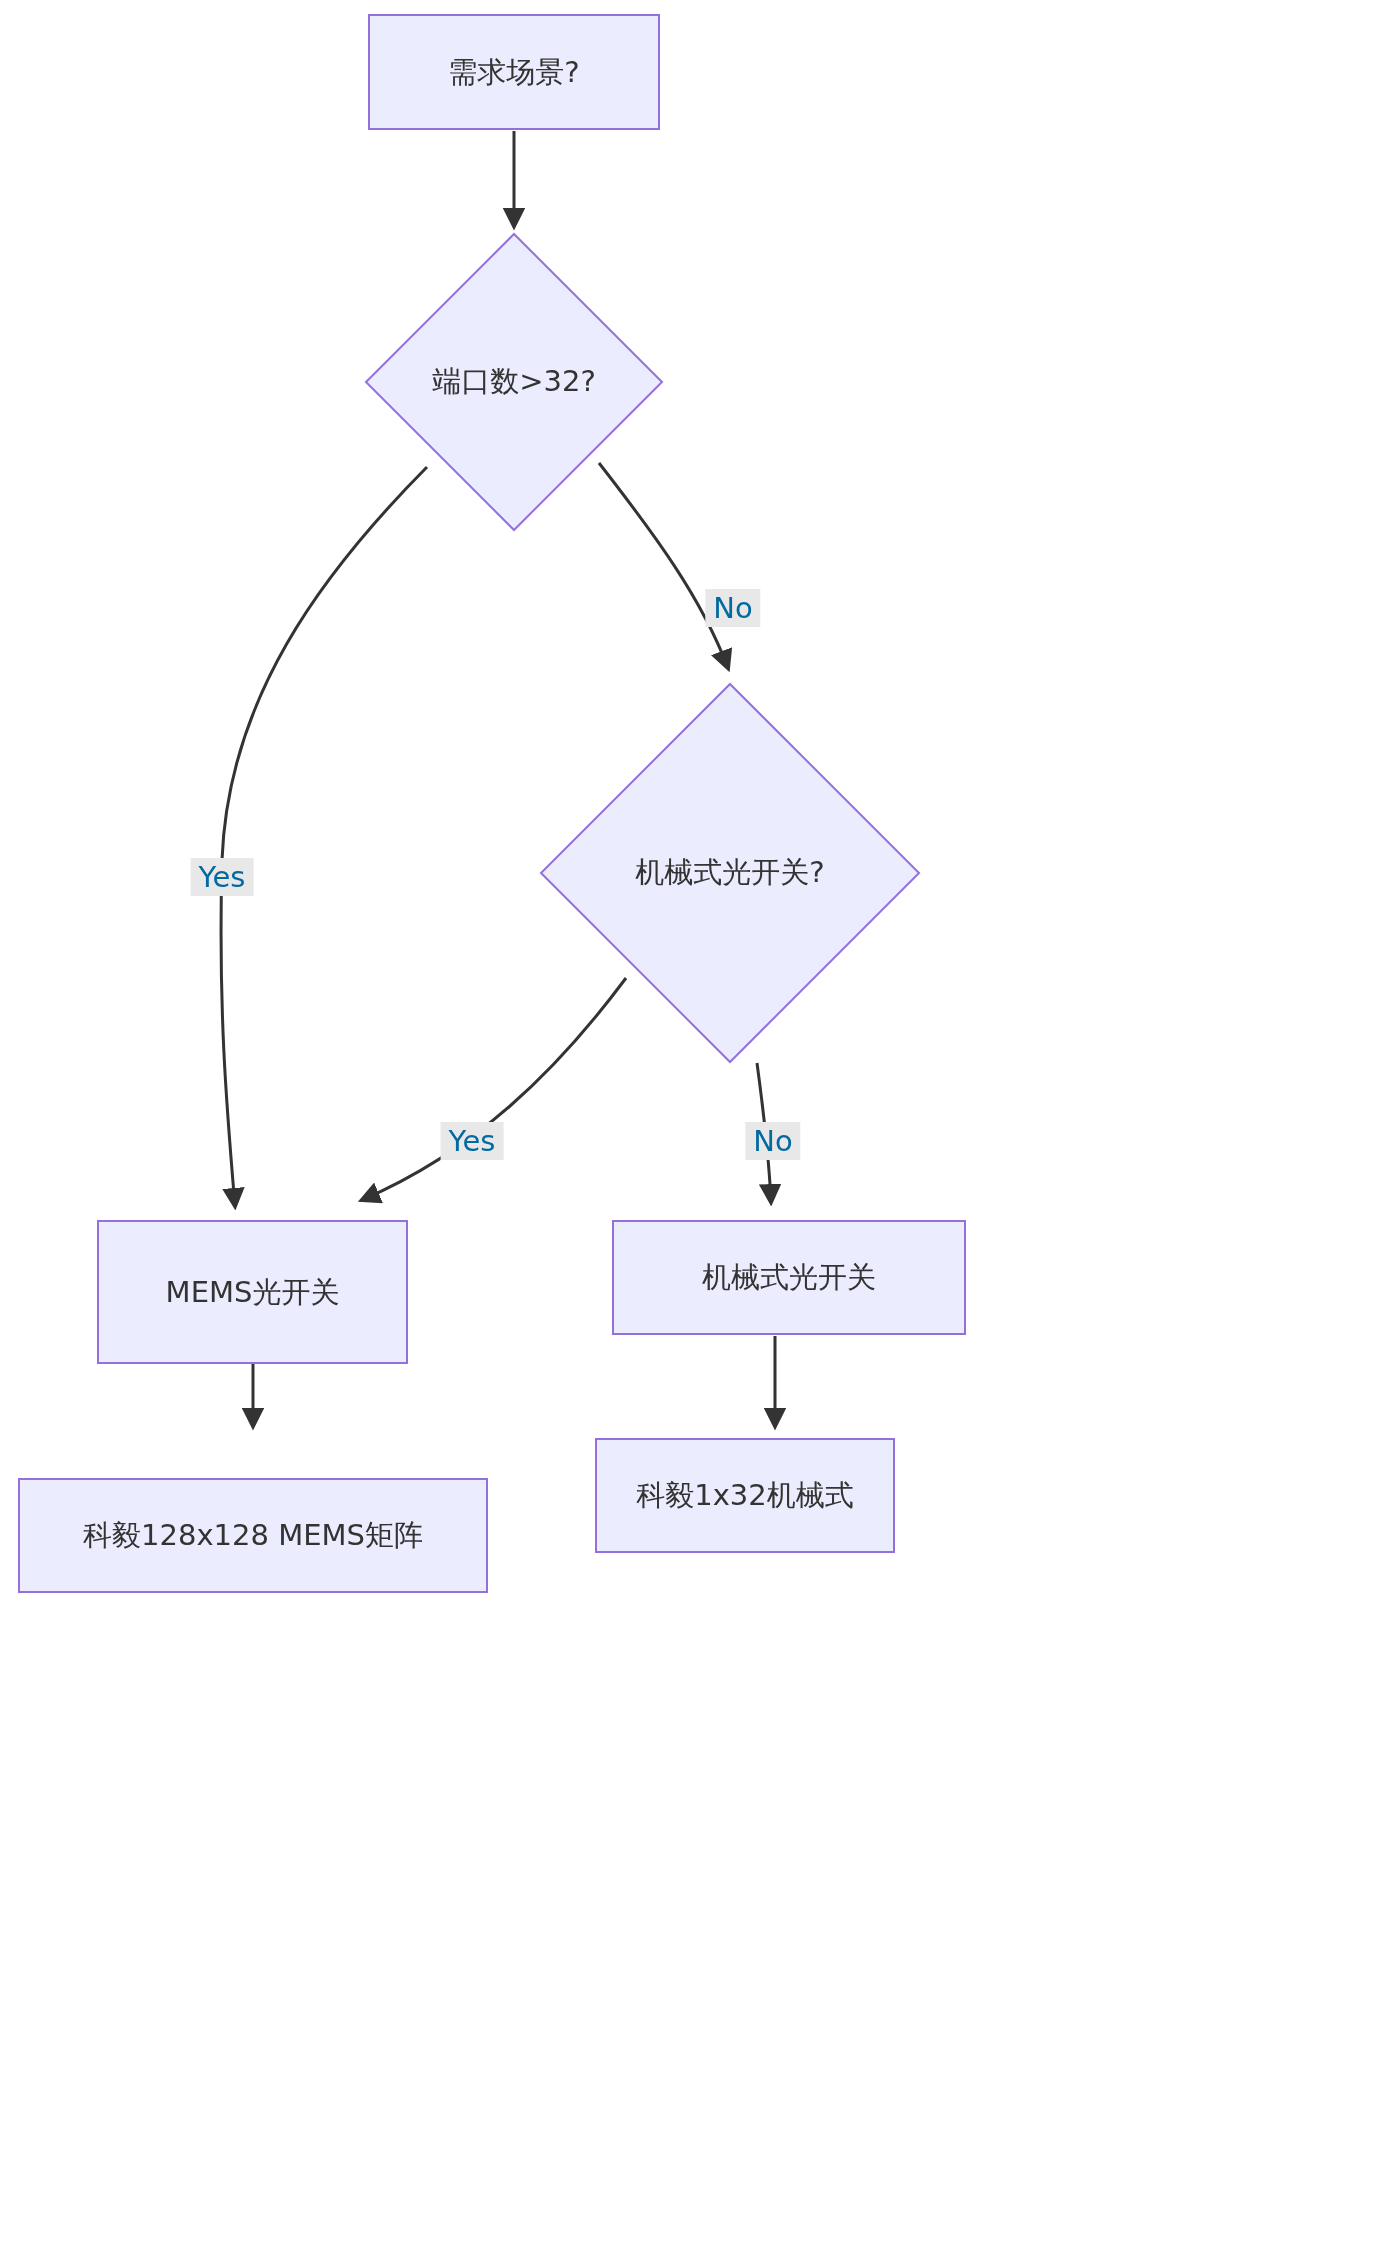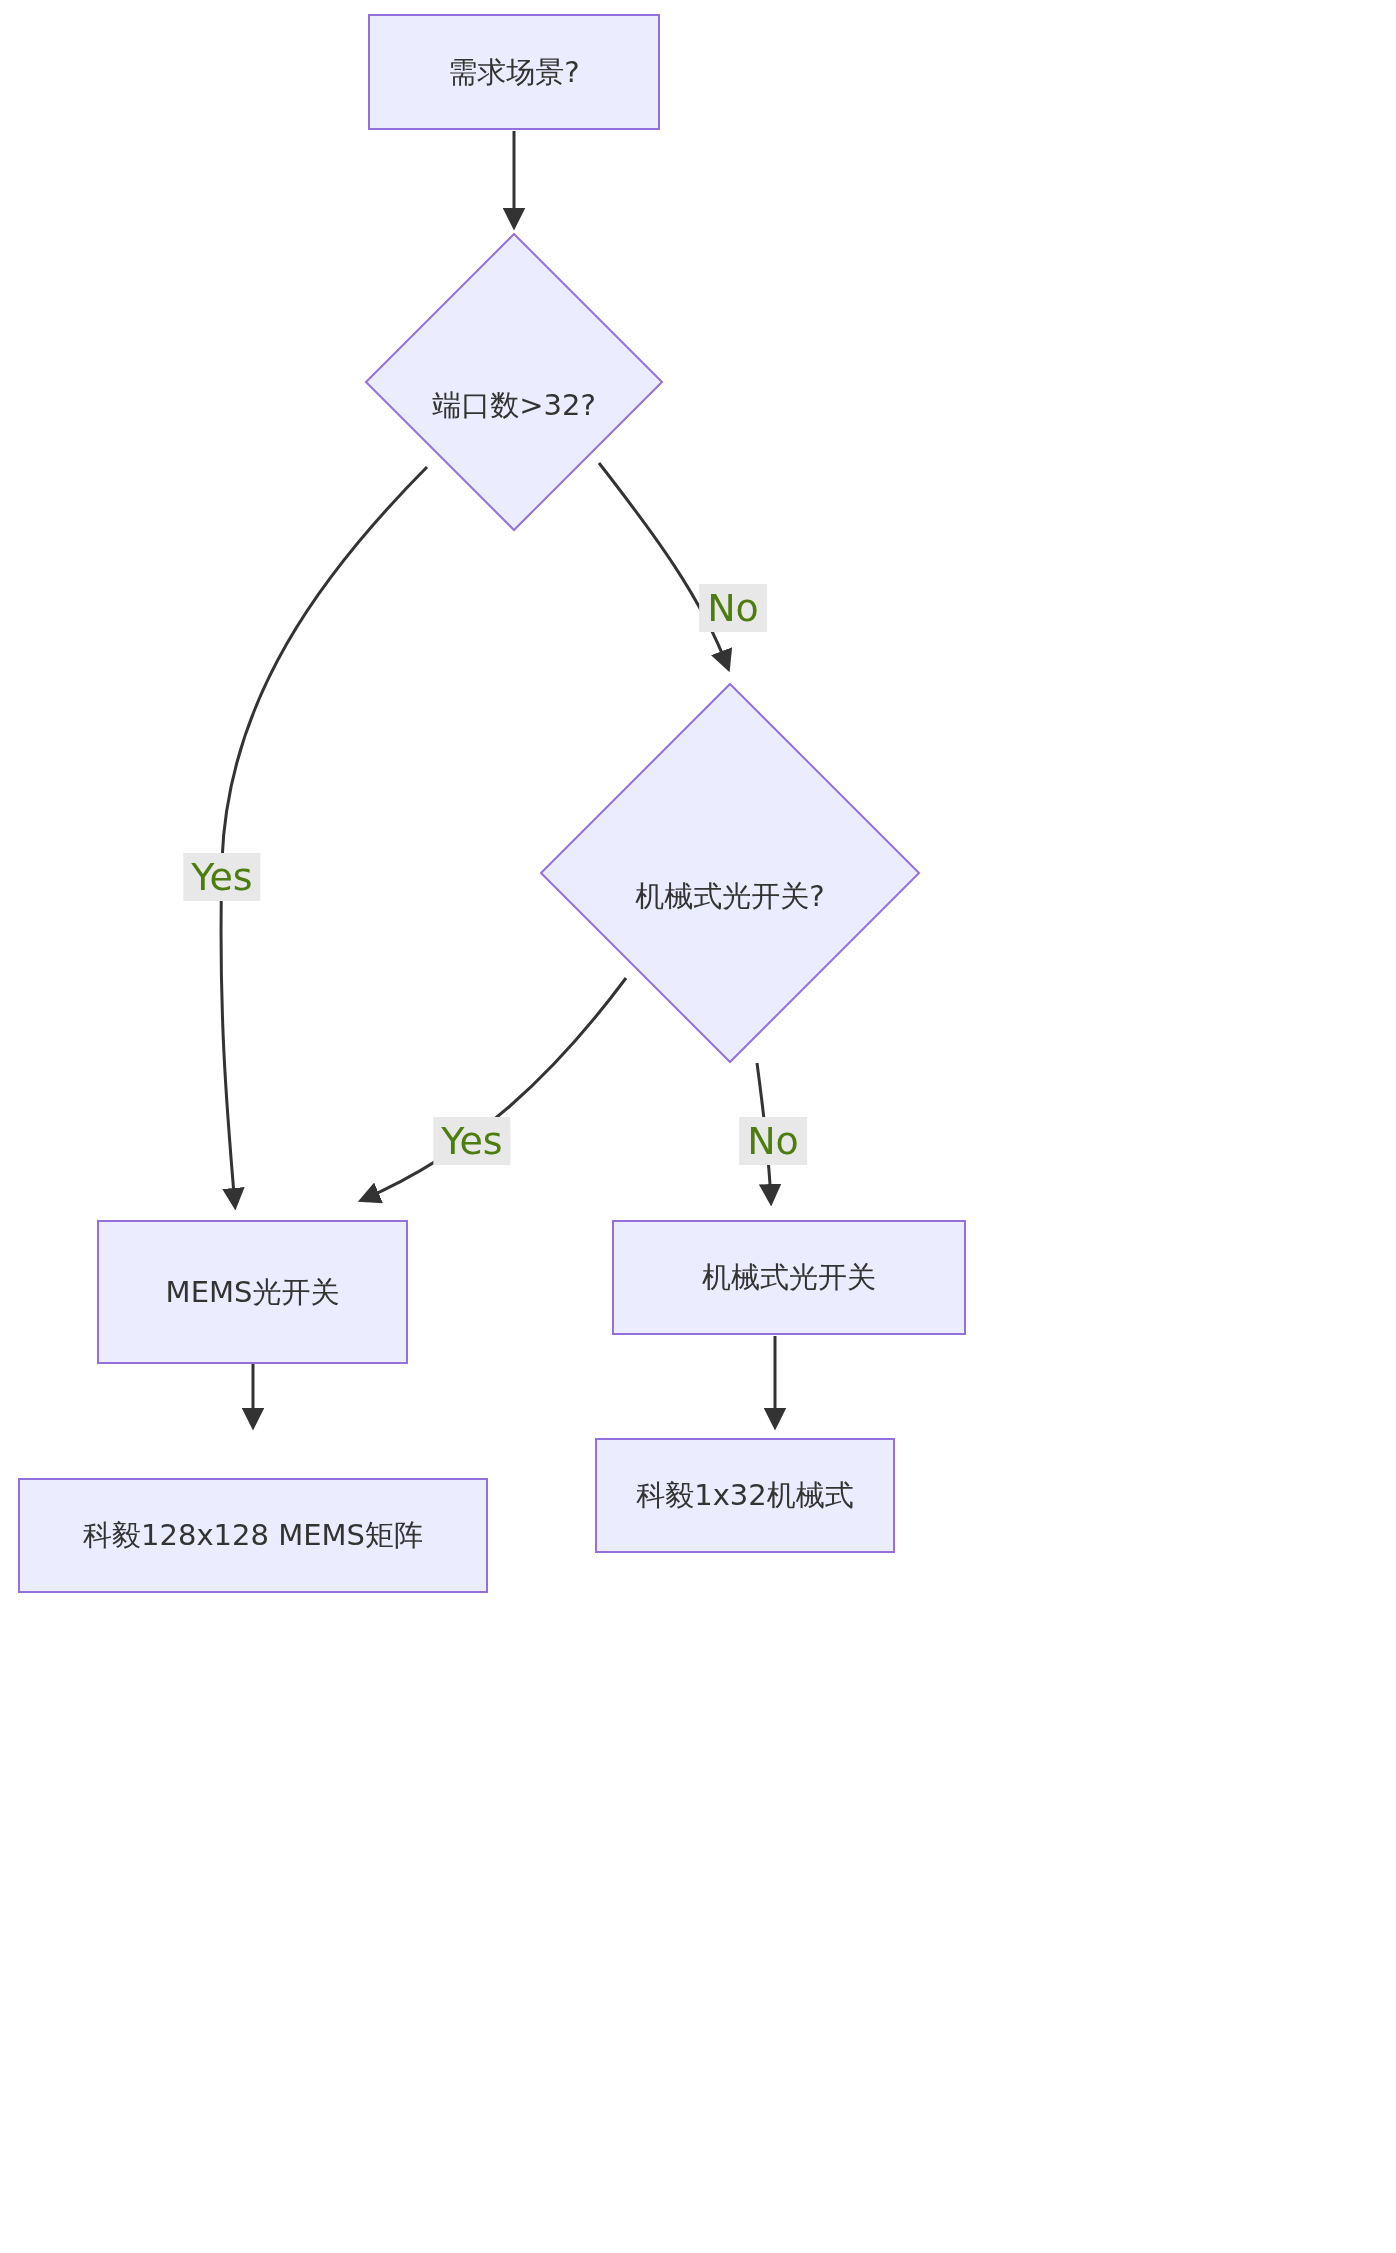--- a/index.html
+++ b/index.html
@@ -46,29 +46,28 @@
     color: #333333;
     white-space: nowrap;
   }
   .diamond-label {
     position: absolute;
     z-index: 2;
     transform: translate(-50%, -50%);
     font-size: 29px;
     color: #333333;
     white-space: nowrap;
-    margin-top: 24px;
   }
   .edge-label {
     position: absolute;
     z-index: 2;
     transform: translate(-50%, -50%);
     background: #e8e8e8;
-    color: #4d7c0f;
-    font-size: 38px;
+    color: #0369a1;
+    font-size: 29px;
     padding: 2px 8px;
     white-space: nowrap;
   }
 </style>
 </head>
 <body>
 
 <div class="canvas">
 
   <svg class="edges-layer" width="1396" height="2253" viewBox="0 0 1396 2253">

